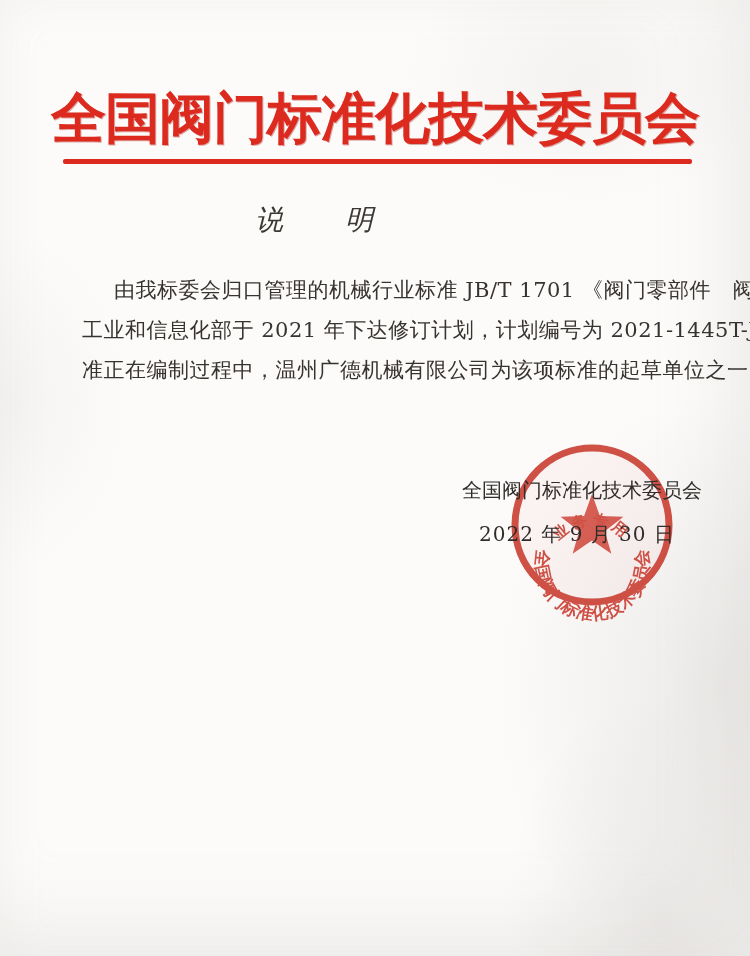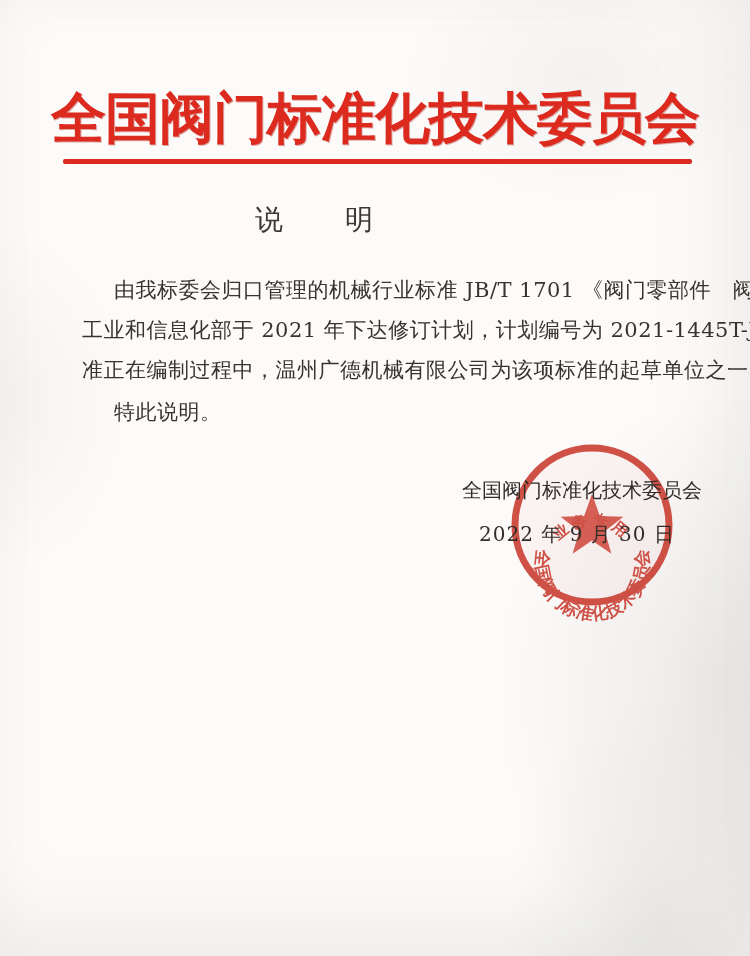--- a/index.html
+++ b/index.html
@@ -27,20 +27,21 @@
     white-space:nowrap;
   }
   .title-rule{
     position:absolute;top:159px;left:63px;width:629px;height:5px;
     background:var(--title-red,#dc2a1e);border-radius:2px;
   }
   .doc-heading{
     position:absolute;top:201px;left:0;width:630px;
     text-align:center;font-size:28px;color:#3b3834;letter-spacing:2px;
     white-space:nowrap;
+    font-style:italic;
   }
   .body-line{
     position:absolute;left:82px;width:625px;
     font-size:21px;color:#37332f;letter-spacing:0.5px;white-space:nowrap;
   }
   .body-line.indent{padding-left:32px;}
   .line-1{top:276px;}
   .line-2{top:316px;}
   .line-3{top:356px;}
   .line-4{top:398px;}
@@ -67,21 +68,20 @@
 
   <div class="letter-title">全国阀门标准化技术委员会</div>
 
   <div class="title-rule"></div>
 
   <div class="doc-heading">说　　明</div>
 
   <div class="body-line indent line-1">由我标委会归口管理的机械行业标准 JB/T 1701 《阀门零部件　阀杆螺母》，</div>
   <div class="body-line line-2">工业和信息化部于 2021 年下达修订计划，计划编号为 2021-1445T-JB。现标</div>
   <div class="body-line line-3">准正在编制过程中，温州广德机械有限公司为该项标准的起草单位之一。</div>
-  <div class="body-line indent line-4">特此说明。</div>
 
   <svg class="seal" viewBox="0 0 200 200" xmlns="http://www.w3.org/2000/svg">
     <defs>
       <path id="seal-top-arc" d="M 47.4 119.2 A 56 56 0 1 0 152.6 119.2" fill="none"></path>
       <path id="seal-bottom-arc" d="M 63.6 121.0 A 42 42 0 0 1 136.4 121.0" fill="none"></path>
     </defs>
     <circle class="seal-ring" cx="100" cy="100" r="77"></circle>
     <polygon class="seal-star" points="100,69 107.9,91.1 131.4,91.8 112.8,106.2 119.4,128.7 100,115.5 80.6,128.7 87.2,106.2 68.6,91.8 92.1,91.1"></polygon>
     <text class="seal-text seal-text-top" text-anchor="middle">
       <textPath href="#seal-top-arc" startOffset="50%">全国阀门标准化技术委员会</textPath>

